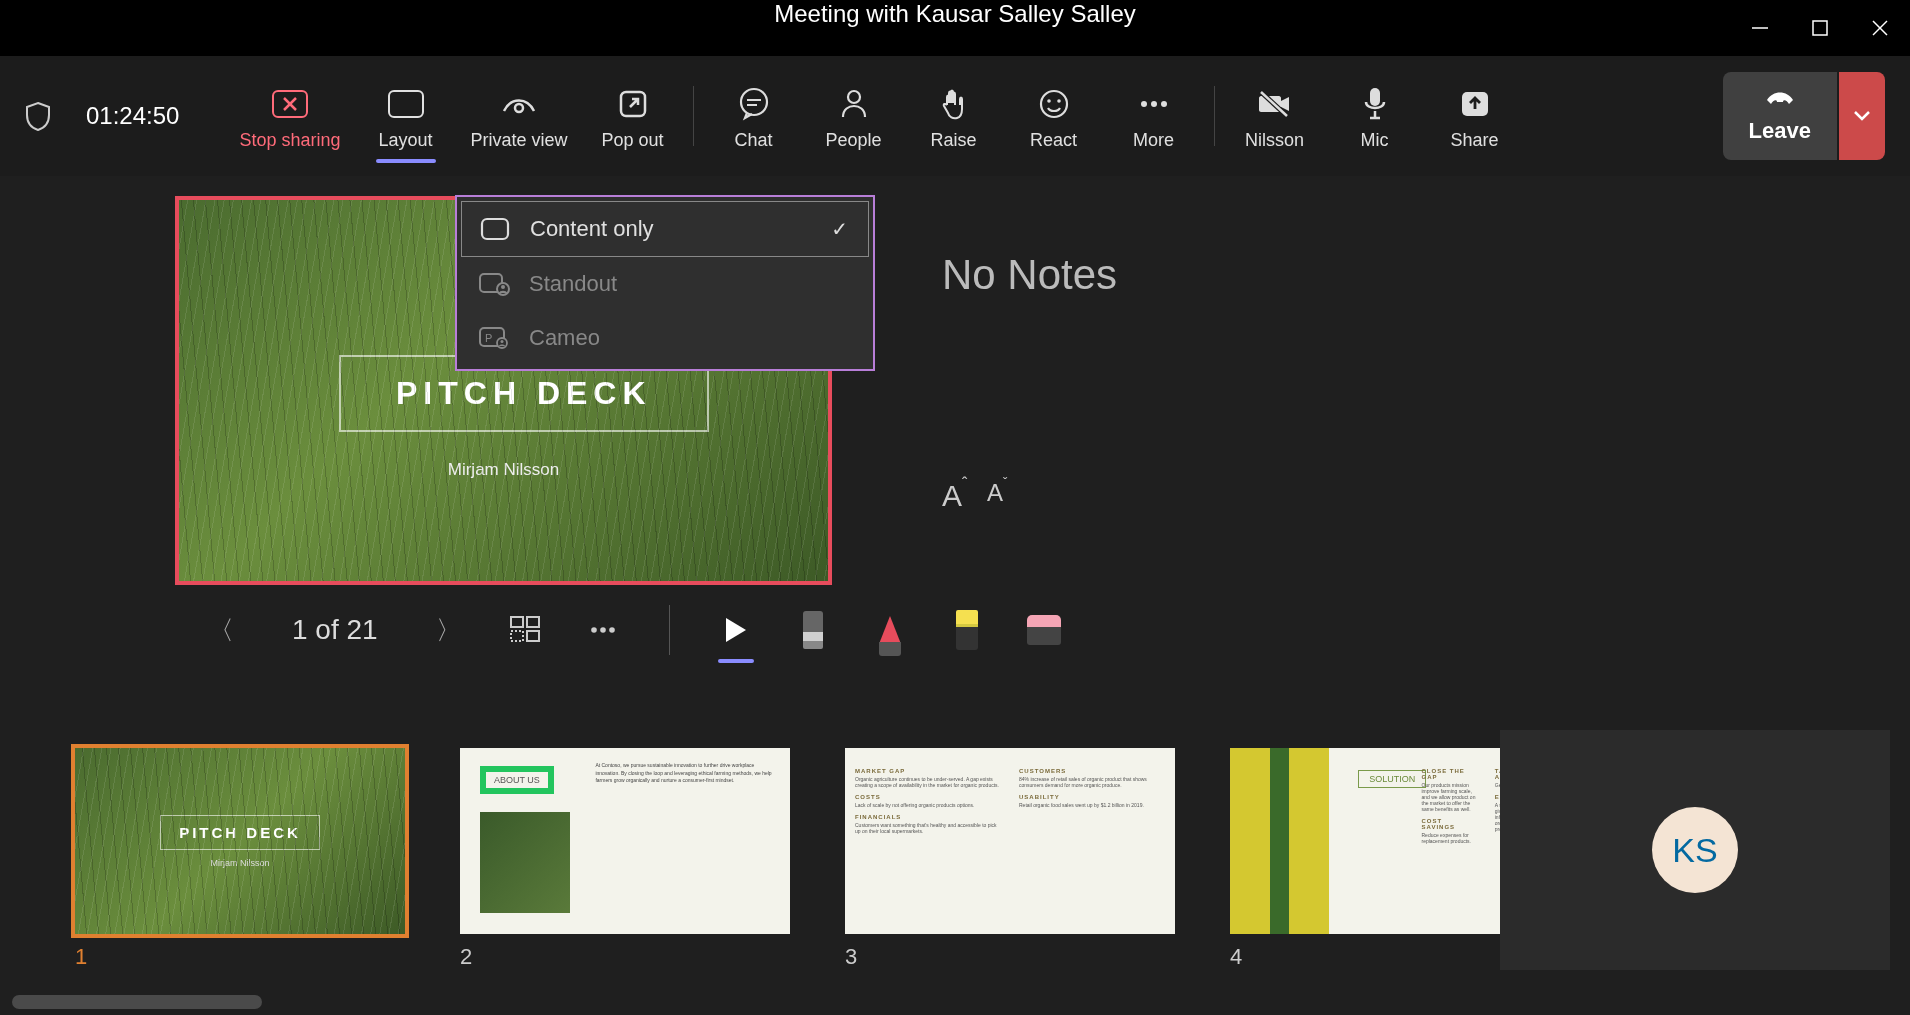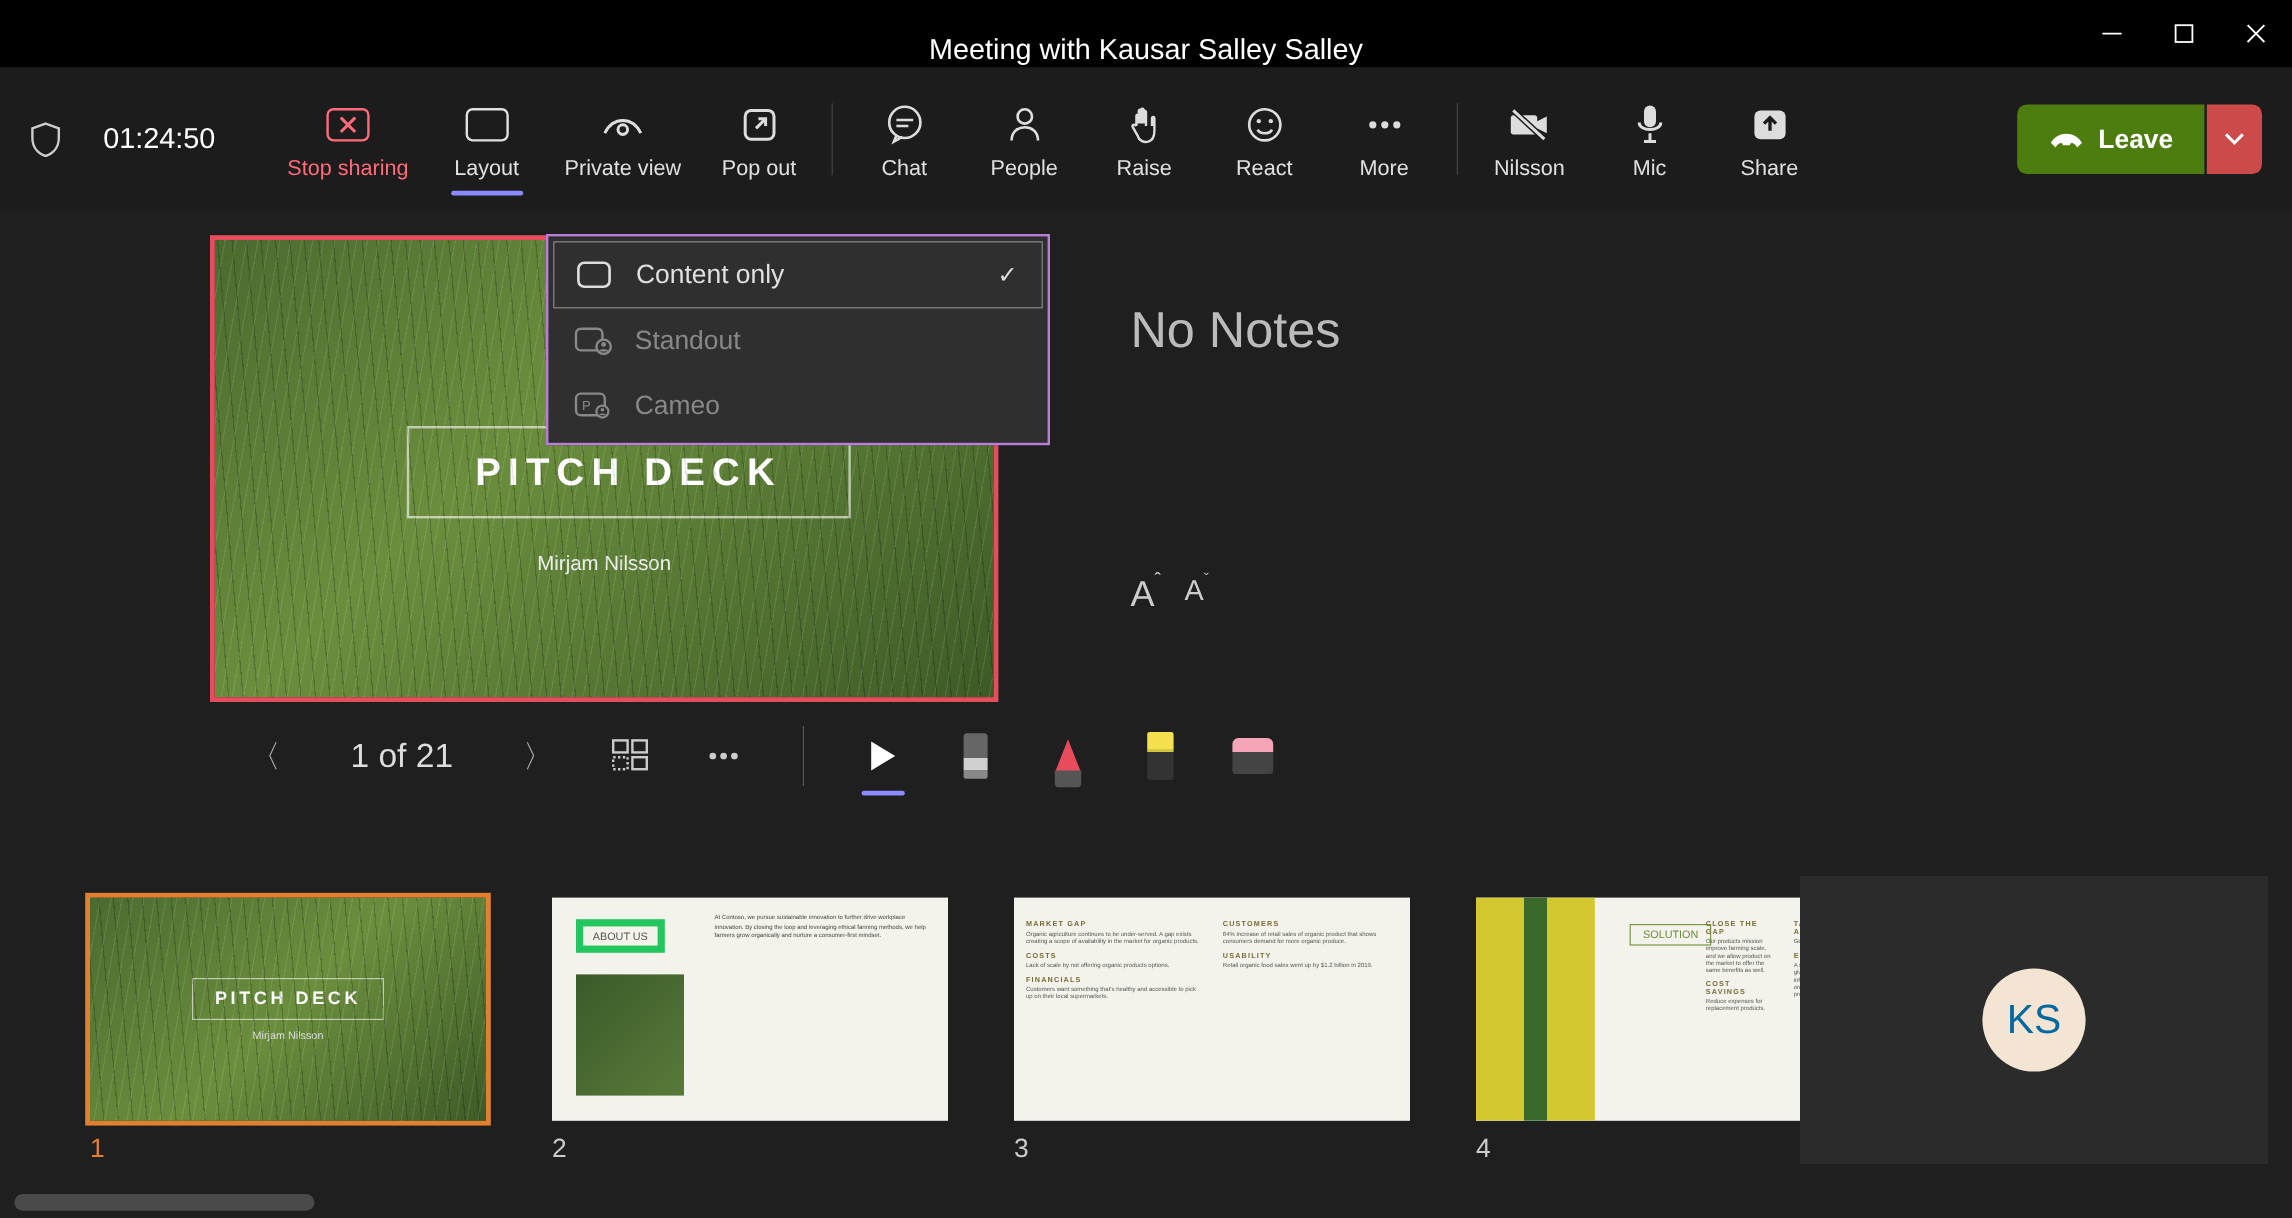--- a/index.html
+++ b/index.html
@@ -1,19 +1,19 @@
 <!DOCTYPE html>
 <html><head>
 <meta charset="utf-8">
 <style>
 * { margin:0; padding:0; box-sizing:border-box; font-family:"Segoe UI",Arial,sans-serif; }
 body { background:#1f1f1f; color:#fff; width:1910px; height:1015px; overflow:hidden; position:relative; }
 
 
-.titlebar { height:56px; background:#000; display:flex; align-items:flex-end; justify-content:center; position:relative; }
+.titlebar { height:56px; background:#000; display:flex; align-items:flex-start; justify-content:center; position:relative; }
 .titlebar .title { font-size:24px; font-weight:400; }
 .win-controls { position:absolute; right:0; top:0; height:56px; display:flex; }
 .win-controls div { width:60px; display:flex; align-items:center; justify-content:center; font-size:18px; color:#fff; cursor:pointer; }
 
 
 .toolbar { height:120px; background:#1c1c1c; display:flex; align-items:center; padding:0 25px; gap:0; }
 .tb-left { display:flex; align-items:center; gap:35px; }
 .shield { width:26px; height:30px; }
 .timer { font-size:24px; font-weight:400; margin-right:60px; }
 .tb-group { display:flex; gap:30px; align-items:flex-start; }
@@ -21,21 +21,21 @@
 .tb-btn .ico { height:36px; display:flex; align-items:center; justify-content:center; position:relative; }
 .tb-btn .lbl { font-size:18px; color:#e0e0e0; }
 .tb-btn.stop .lbl { color:#ff6b7a; }
 .tb-btn.stop .box { border-color:#ff6b7a; }
 .tb-btn.active { position:relative; }
 .tb-btn.active::after { content:''; position:absolute; bottom:-12px; left:50%; transform:translateX(-50%); width:60px; height:4px; background:#8a8cff; border-radius:2px; }
 .box { width:36px; height:28px; border:2.5px solid #e0e0e0; border-radius:6px; display:flex; align-items:center; justify-content:center; }
 .sep { width:1px; height:60px; background:#444; margin:0 25px; }
 .spacer { flex:1; }
 .leave { display:flex; margin-left:30px; }
-.leave-main { background:#4d7c0f; display:flex; align-items:center; gap:12px; padding:16px 26px; border-radius:8px 0 0 8px; cursor:pointer; }
+.leave-main { background:#404040; display:flex; align-items:center; gap:12px; padding:16px 26px; border-radius:8px 0 0 8px; cursor:pointer;flex-direction:column; }
 .leave-main .ph { font-size:22px; }
 .leave-main span { font-size:22px; font-weight:600; }
 .leave-chev { background:#cc4a4a; display:flex; align-items:center; justify-content:center; padding:16px 14px; border-radius:0 8px 8px 0; margin-left:2px; cursor:pointer; }
 
 
 .main { display:flex; padding:20px 0 0 0; }
 .slide-panel { padding-left:175px; }
 .slide-preview { width:657px; height:389px; border:4px solid #e74c5c; background:linear-gradient(135deg,#4a6b2f 0%,#6b8e3d 40%,#3d5a26 100%); position:relative; overflow:hidden; }
 .grass-lines::before,.grass-lines::after{content:'';position:absolute;inset:0;background:repeating-linear-gradient(100deg,transparent 0 8px,rgba(255,255,255,.05) 8px 9px),repeating-linear-gradient(85deg,transparent 0 11px,rgba(0,0,0,.1) 11px 12px);}
 .slide-title-box { position:absolute; top:155px; left:160px; border:2px solid rgba(255,255,255,.6); padding:18px 55px; }

